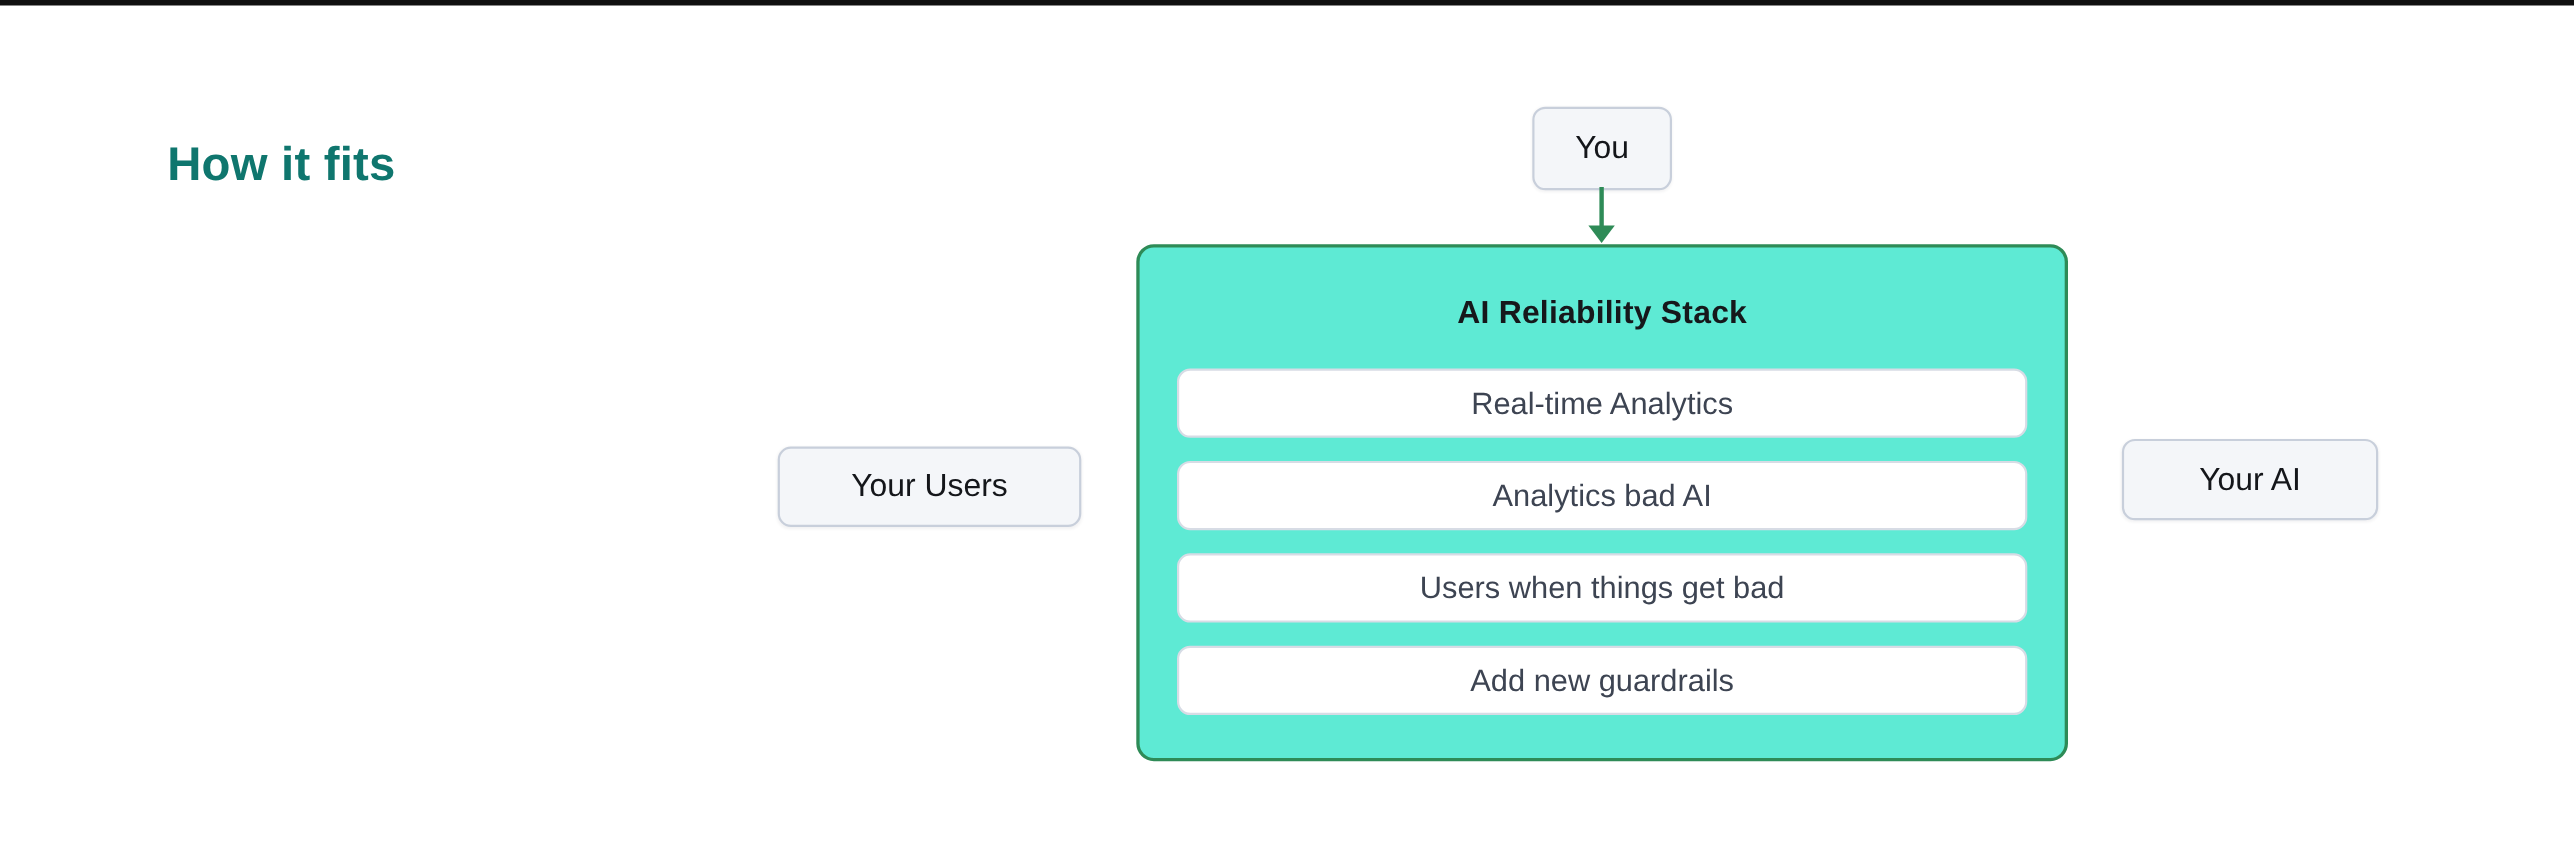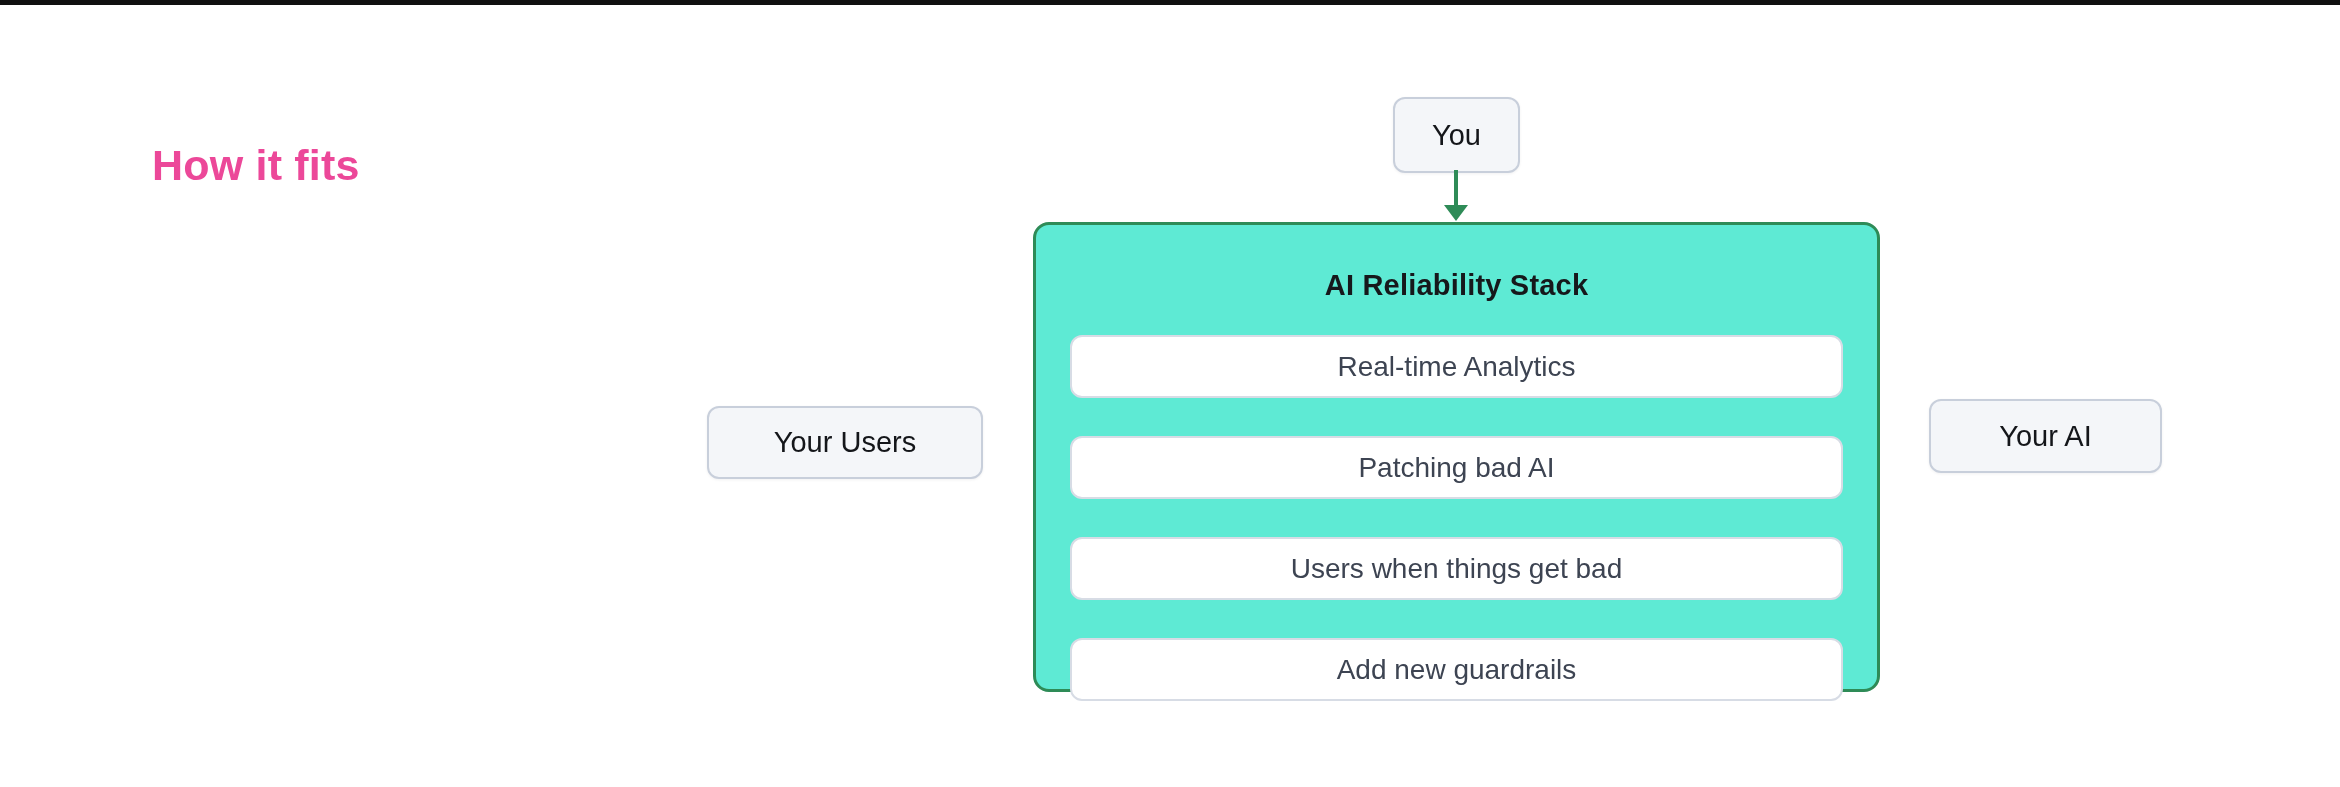--- a/index.html
+++ b/index.html
@@ -26,22 +26,22 @@
     left: 152px; top: 98px;
     font-size: 43px;
     font-weight: 600;
     line-height: 1.1;
     color: #17191b;
     letter-spacing: 0.2px;
     white-space: nowrap;
   }
   .page-title .line2 {
     display: block;
-    margin-top: 44px;
-    color: #ec4899;
+    margin-top: 29px;
+    color: #0f766e;
   }
   
   .node {
     position: absolute;
     display: flex;
     align-items: center;
     justify-content: center;
     background: #f4f6f9;
     border: 2px solid #c8cfdb;
     border-radius: 12px;
@@ -91,21 +91,21 @@
     font-weight: 700;
     color: #16181b;
     letter-spacing: 0.2px;
   }
   .stack-items {
     position: absolute;
     left: 34px; right: 34px;
     top: 110px;
     display: flex;
     flex-direction: column;
-    gap: 38px;
+    gap: 21px;
   }
   .stack-item {
     height: 63px;
     display: flex;
     align-items: center;
     justify-content: center;
     background: #ffffff;
     border: 2px solid #d7dce5;
     border-radius: 12px;
     box-sizing: border-box;
@@ -133,21 +133,21 @@
   <div class="arrow-line"></div>
   <div class="arrow-head"></div>
 
   <div class="stack-box">
     <div class="stack-title">AI Reliability Stack</div>
     <div class="stack-items">
       <div class="stack-item">
         <span>Real-time Analytics</span>
       </div>
       <div class="stack-item">
-        <span>Patching bad AI</span>
+        <span>Analytics bad AI</span>
       </div>
       <div class="stack-item">
         <span>Users when things get bad</span>
       </div>
       <div class="stack-item">
         <span>Add new guardrails</span>
       </div>
     </div>
   </div>
 

